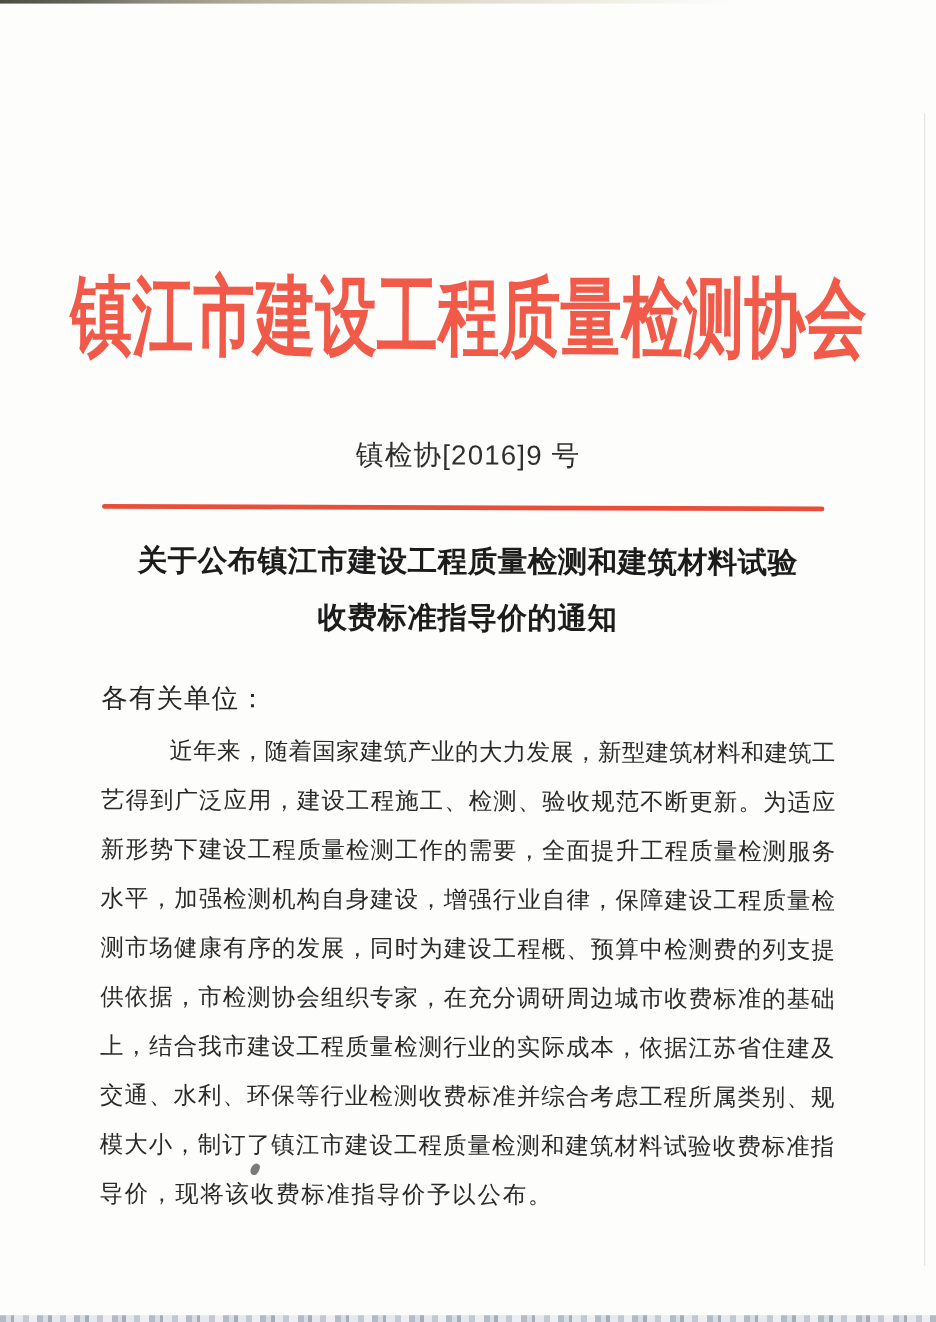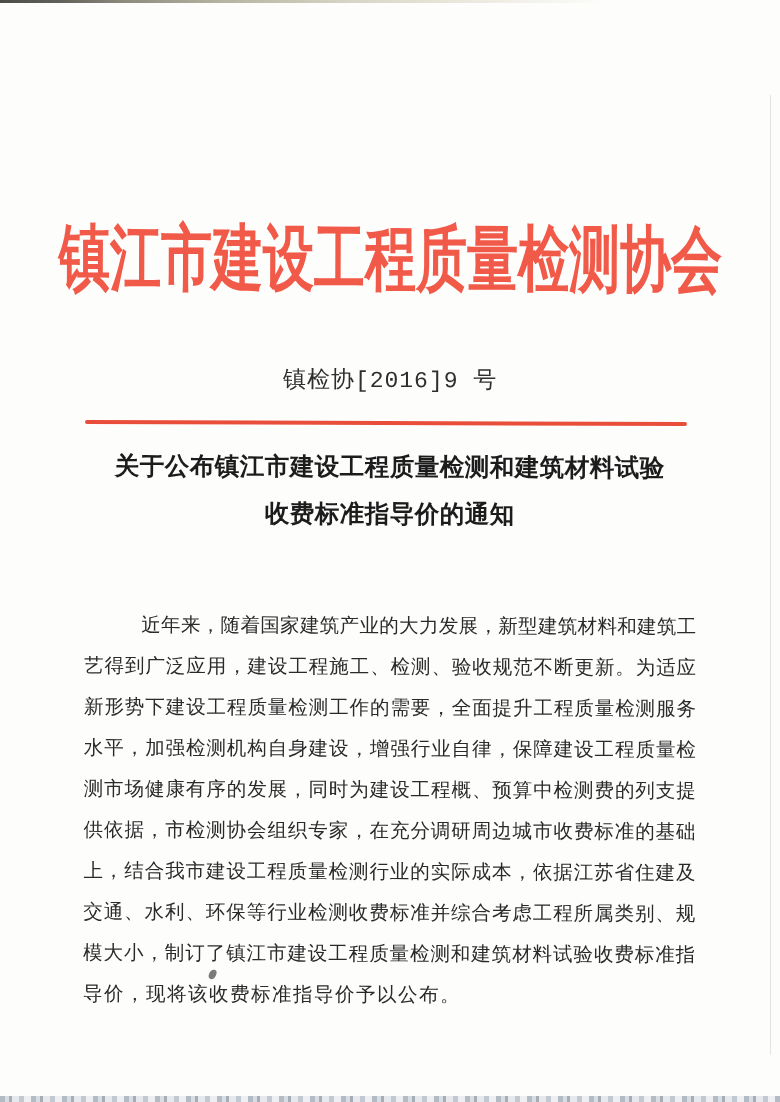--- a/index.html
+++ b/index.html
@@ -7,21 +7,21 @@
     padding: 0;
     background: #ffffff;
   }
   .page {
     position: relative;
     width: 780px;
     height: 1102px;
     margin: 0 auto;
     background: #fdfdfc;
     overflow: hidden;
-    font-family: Liberation Mono, monospace;
+    font-family: Liberation Sans, sans-serif;
   }
   
   .scan-edge-top {
     position: absolute;
     top: 0; left: 0;
     width: 100%; height: 3px;
     background: linear-gradient(to right,
       #4e4d45 0%, #63625a 8%, #8d8b7d 16%, #b5b2a1 28%,
       #d8d5c6 45%, #ebe9dd 60%, rgba(255,255,255,0) 78%);
   }
@@ -141,20 +141,21 @@
 
     <div class="doc-number">镇检协[2016]9 号</div>
 
     <div class="red-rule"></div>
 
     <div class="notice-title">
       <div>关于公布镇江市建设工程质量检测和建筑材料试验</div>
       <div>收费标准指导价的通知</div>
     </div>
 
+    <div class="salutation">各有关单位：</div>
 
     <div class="body-text">
       <div class="p-line indent">近年来，随着国家建筑产业的大力发展，新型建筑材料和建筑工</div>
       <div class="p-line">艺得到广泛应用，建设工程施工、检测、验收规范不断更新。为适应</div>
       <div class="p-line">新形势下建设工程质量检测工作的需要，全面提升工程质量检测服务</div>
       <div class="p-line">水平，加强检测机构自身建设，增强行业自律，保障建设工程质量检</div>
       <div class="p-line">测市场健康有序的发展，同时为建设工程概、预算中检测费的列支提</div>
       <div class="p-line">供依据，市检测协会组织专家，在充分调研周边城市收费标准的基础</div>
       <div class="p-line">上，结合我市建设工程质量检测行业的实际成本，依据江苏省住建及</div>
       <div class="p-line">交通、水利、环保等行业检测收费标准并综合考虑工程所属类别、规</div>

